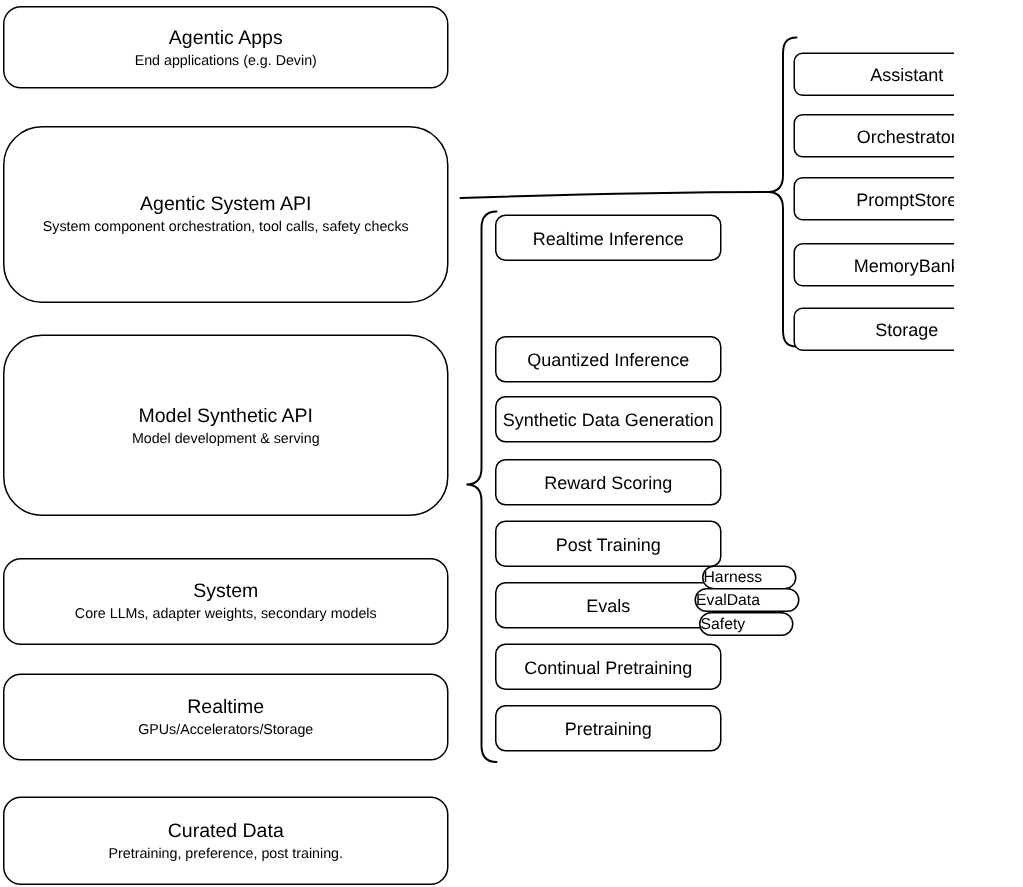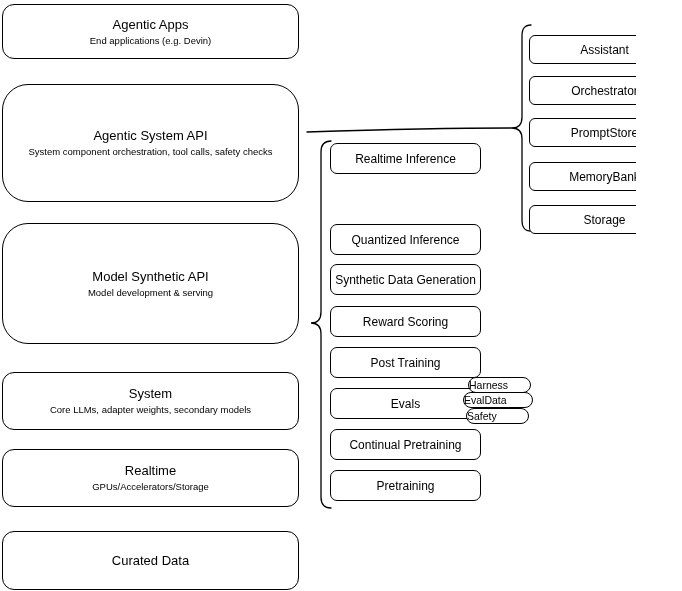--- a/index.html
+++ b/index.html
@@ -105,20 +105,21 @@
     <div class="lsub">Core LLMs, adapter weights, secondary models</div>
   </div>
 
   <div class="lbox" style="top:449px; height:58px; border-radius:12px">
     <div class="ltitle">Realtime</div>
     <div class="lsub">GPUs/Accelerators/Storage</div>
   </div>
 
   <div class="lbox" style="top:531px; height:59px; border-radius:12px">
     <div class="ltitle">Curated Data</div>
+    <div class="lsub">Pretraining, preference, post training.</div>
   </div>
 
   <div class="mbox" style="top:143px">
     <span>Realtime Inference</span>
   </div>
   <div class="mbox" style="top:224px">
     <span>Quantized Inference</span>
   </div>
   <div class="mbox" style="top:264px">
     <span>Synthetic Data Generation</span>

